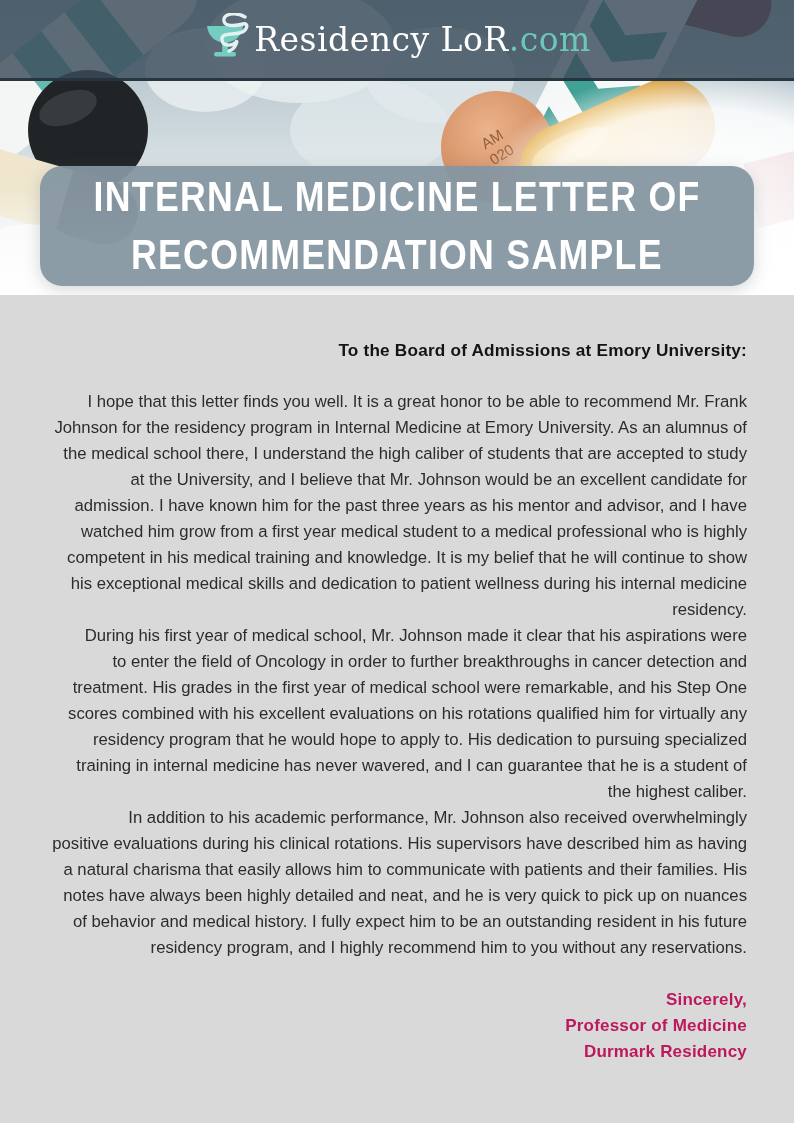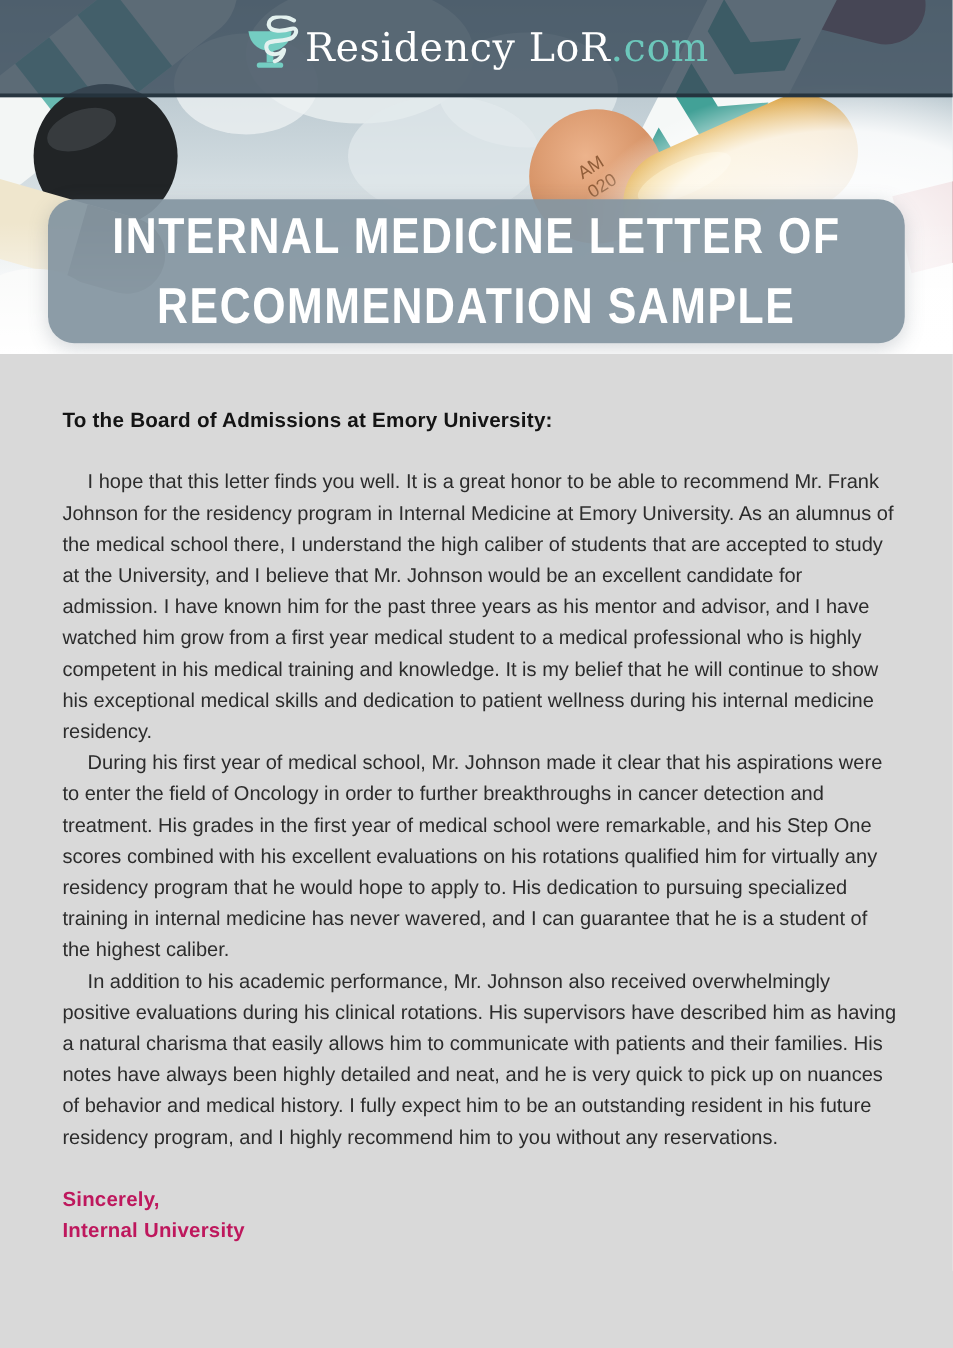--- a/index.html
+++ b/index.html
@@ -37,21 +37,21 @@
     transform:scaleX(0.85);transform-origin:center;
     white-space:nowrap;
     font-weight:700;font-size:42px;line-height:58px;
     letter-spacing:1.5px;color:#ffffff;
   }
   
   .letter{
     position:absolute;top:295px;left:0;right:0;bottom:0;
     background:#d9d9d9;
     padding:42px 47px 0 52px;
-    font-size:16.7px;line-height:26px;color:#2c2c2c;
+    font-size:16.7px;line-height:26px;color:#2c2c2c;text-align:right;
   }
   .salutation{
     margin:0 0 26px 0;font-weight:700;font-size:17.2px;color:#141414;
     letter-spacing:0.2px;
   }
   .para{margin:0;text-indent:21px;}
   .sig{margin-top:26px;}
   .sig-line{margin:0;font-weight:700;font-size:17px;color:#be185d;letter-spacing:0.2px;}
 </style>
 </head>
@@ -168,16 +168,17 @@
 
   <div class="letter">
     <p class="salutation">To the Board of Admissions at Emory University:</p>
 
     <p class="para">I hope that this letter finds you well. It is a great honor to be able to recommend Mr. Frank Johnson for the residency program in Internal Medicine at Emory University. As an alumnus of the medical school there, I understand the high caliber of students that are accepted to study at the University, and I believe that Mr. Johnson would be an excellent candidate for admission. I have known him for the past three years as his mentor and advisor, and I have watched him grow from a first year medical student to a medical professional who is highly competent in his medical training and knowledge. It is my belief that he will continue to show his exceptional medical skills and dedication to patient wellness during his internal medicine residency.</p>
     <p class="para">During his first year of medical school, Mr. Johnson made it clear that his aspirations were to enter the field of Oncology in order to further breakthroughs in cancer detection and treatment. His grades in the first year of medical school were remarkable, and his Step One scores combined with his excellent evaluations on his rotations qualified him for virtually any residency program that he would hope to apply to. His dedication to pursuing specialized training in internal medicine has never wavered, and I can guarantee that he is a student of the highest caliber.</p>
     <p class="para">In addition to his academic performance, Mr. Johnson also received overwhelmingly positive evaluations during his clinical rotations. His supervisors have described him as having a natural charisma that easily allows him to communicate with patients and their families. His notes have always been highly detailed and neat, and he is very quick to pick up on nuances of behavior and medical history. I fully expect him to be an outstanding resident in his future residency program, and I highly recommend him to you without any reservations.</p>
 
     <div class="sig">
       <p class="sig-line">Sincerely,</p>
-      <p class="sig-line">Internal University</p>
+      <p class="sig-line">Professor of Medicine</p>
+      <p class="sig-line">Durmark Residency</p>
     </div>
   </div>
 </div>
 
 </body></html>

